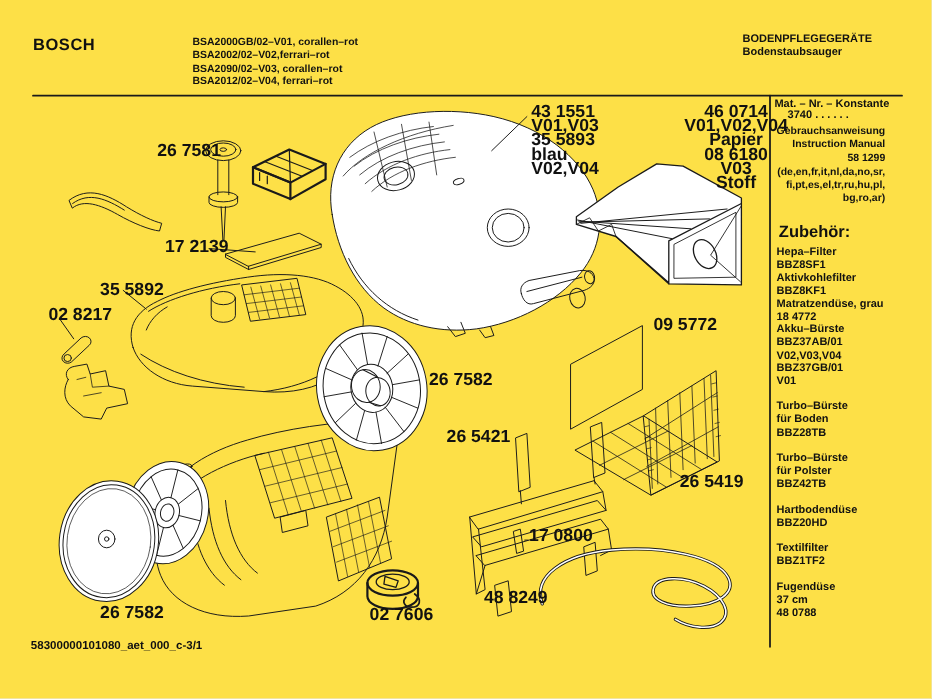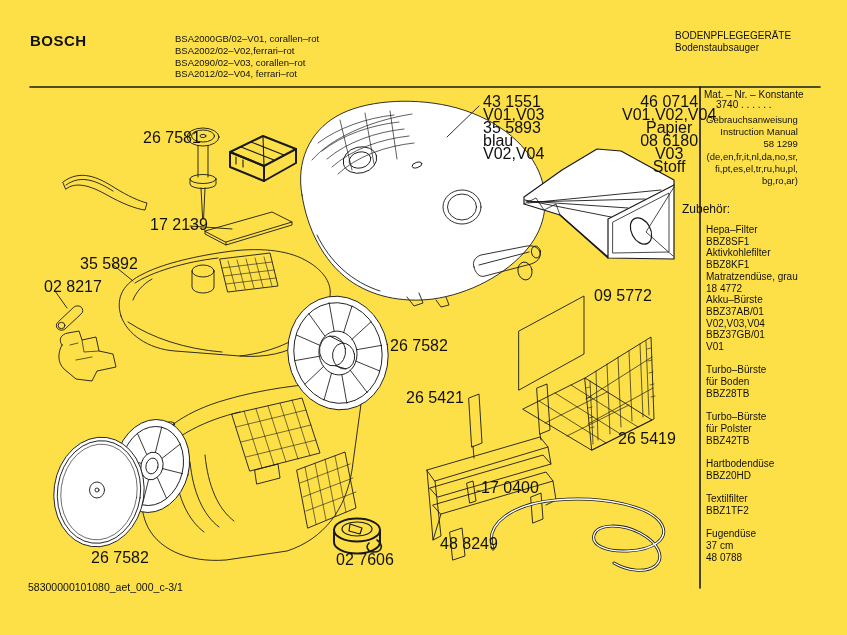--- a/index.html
+++ b/index.html
@@ -1,26 +1,26 @@
 <!DOCTYPE html>
 <html><head>
 <meta charset="utf-8">
 <style>
   html,body{margin:0;padding:0;background:#e8e8e8;}
   #page{position:relative;width:847px;height:635px;background:#fde047;overflow:hidden;
         font-family:"Liberation Sans","DejaVu Sans",sans-serif;color:#111;}
-  .abs{position:absolute;}
+  .abs{position:absolute;font-weight:bold;}
   .pre{white-space:pre-line;}
   #brand{left:30px;top:32px;font-size:15px;font-weight:bold;letter-spacing:0.5px;}
   .models{left:175px;font-size:9.5px;line-height:11.8px;}
   #cat{left:675px;top:30px;font-size:10px;line-height:12px;}
   #matnr{left:704px;top:90px;font-size:10px;line-height:9.5px;}
   #matnr .val{padding-left:12px;}
   #manual{left:706px;top:114px;font-size:9.5px;line-height:12.2px;text-align:right;}
-  #zub{left:682px;top:202px;font-size:12px;}
+  #zub{left:708px;top:202px;font-size:15px;}
   #acc{left:706px;top:224px;font-size:10px;line-height:11.7px;}
   .plabel{font-size:16px;line-height:13px;white-space:pre-line;}
   #footer{left:28px;top:581px;font-size:10.5px;}
   svg{position:absolute;left:0;top:0;}
 </style>
 </head>
 <body>
 
 <div id="page">
 
@@ -257,26 +257,26 @@
 35 5893
 blau
 V02,V04</div>
   <div class="abs plabel" style="left:622px;top:95px;text-align:center;">46 0714
 V01,V02,V04
 Papier
 08 6180
 V03
 Stoff</div>
   <div class="abs plabel" style="left:150px;top:218px;">17 2139</div>
-  <div class="abs plabel" style="left:80px;top:257px;">35 5892</div>
+  <div class="abs plabel" style="left:91px;top:257px;">35 5892</div>
   <div class="abs plabel" style="left:44px;top:280px;">02 8217</div>
   <div class="abs plabel" style="left:390px;top:339px;">26 7582</div>
   <div class="abs plabel" style="left:594px;top:289px;">09 5772</div>
   <div class="abs plabel" style="left:406px;top:391px;">26 5421</div>
   <div class="abs plabel" style="left:618px;top:432px;">26 5419</div>
-  <div class="abs plabel" style="left:481px;top:481px;">17 0400</div>
+  <div class="abs plabel" style="left:481px;top:481px;">17 0800</div>
   <div class="abs plabel" style="left:440px;top:537px;">48 8249</div>
   <div class="abs plabel" style="left:336px;top:553px;">02 7606</div>
   <div class="abs plabel" style="left:91px;top:551px;">26 7582</div>
 
   <div class="abs" id="footer">58300000101080_aet_000_c-3/1</div>
 
 </div>
 
 </body></html>

